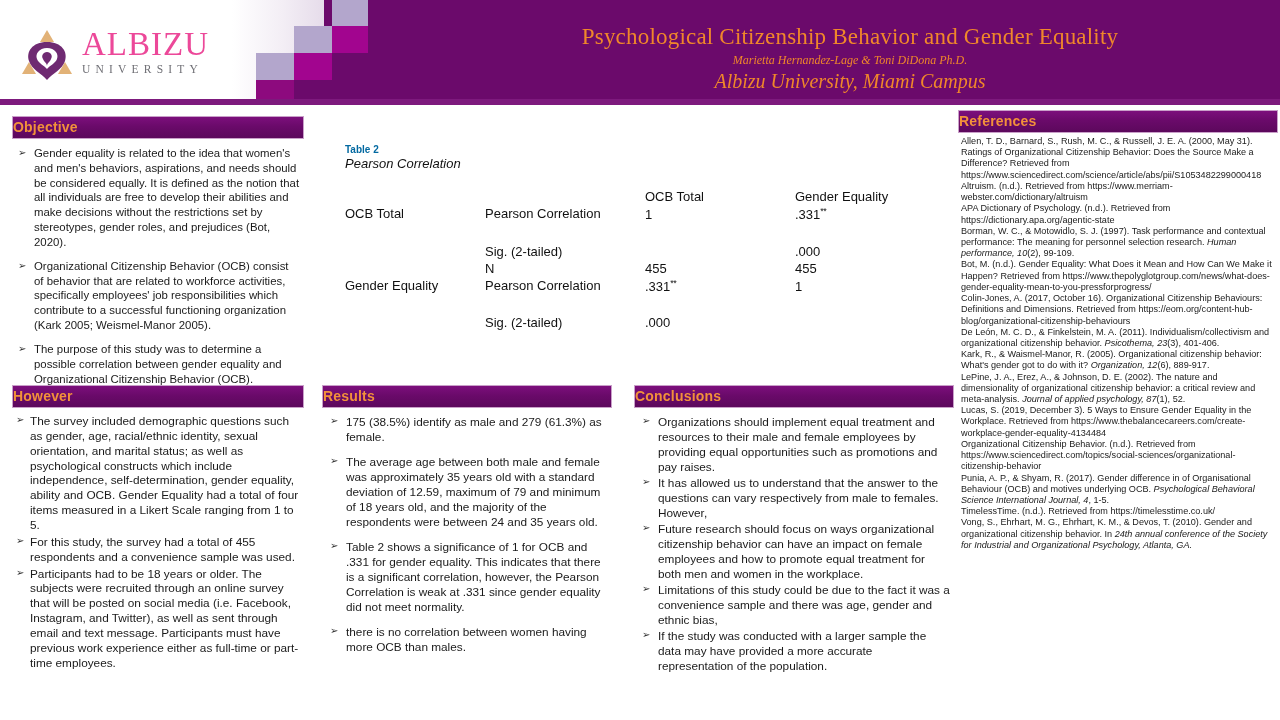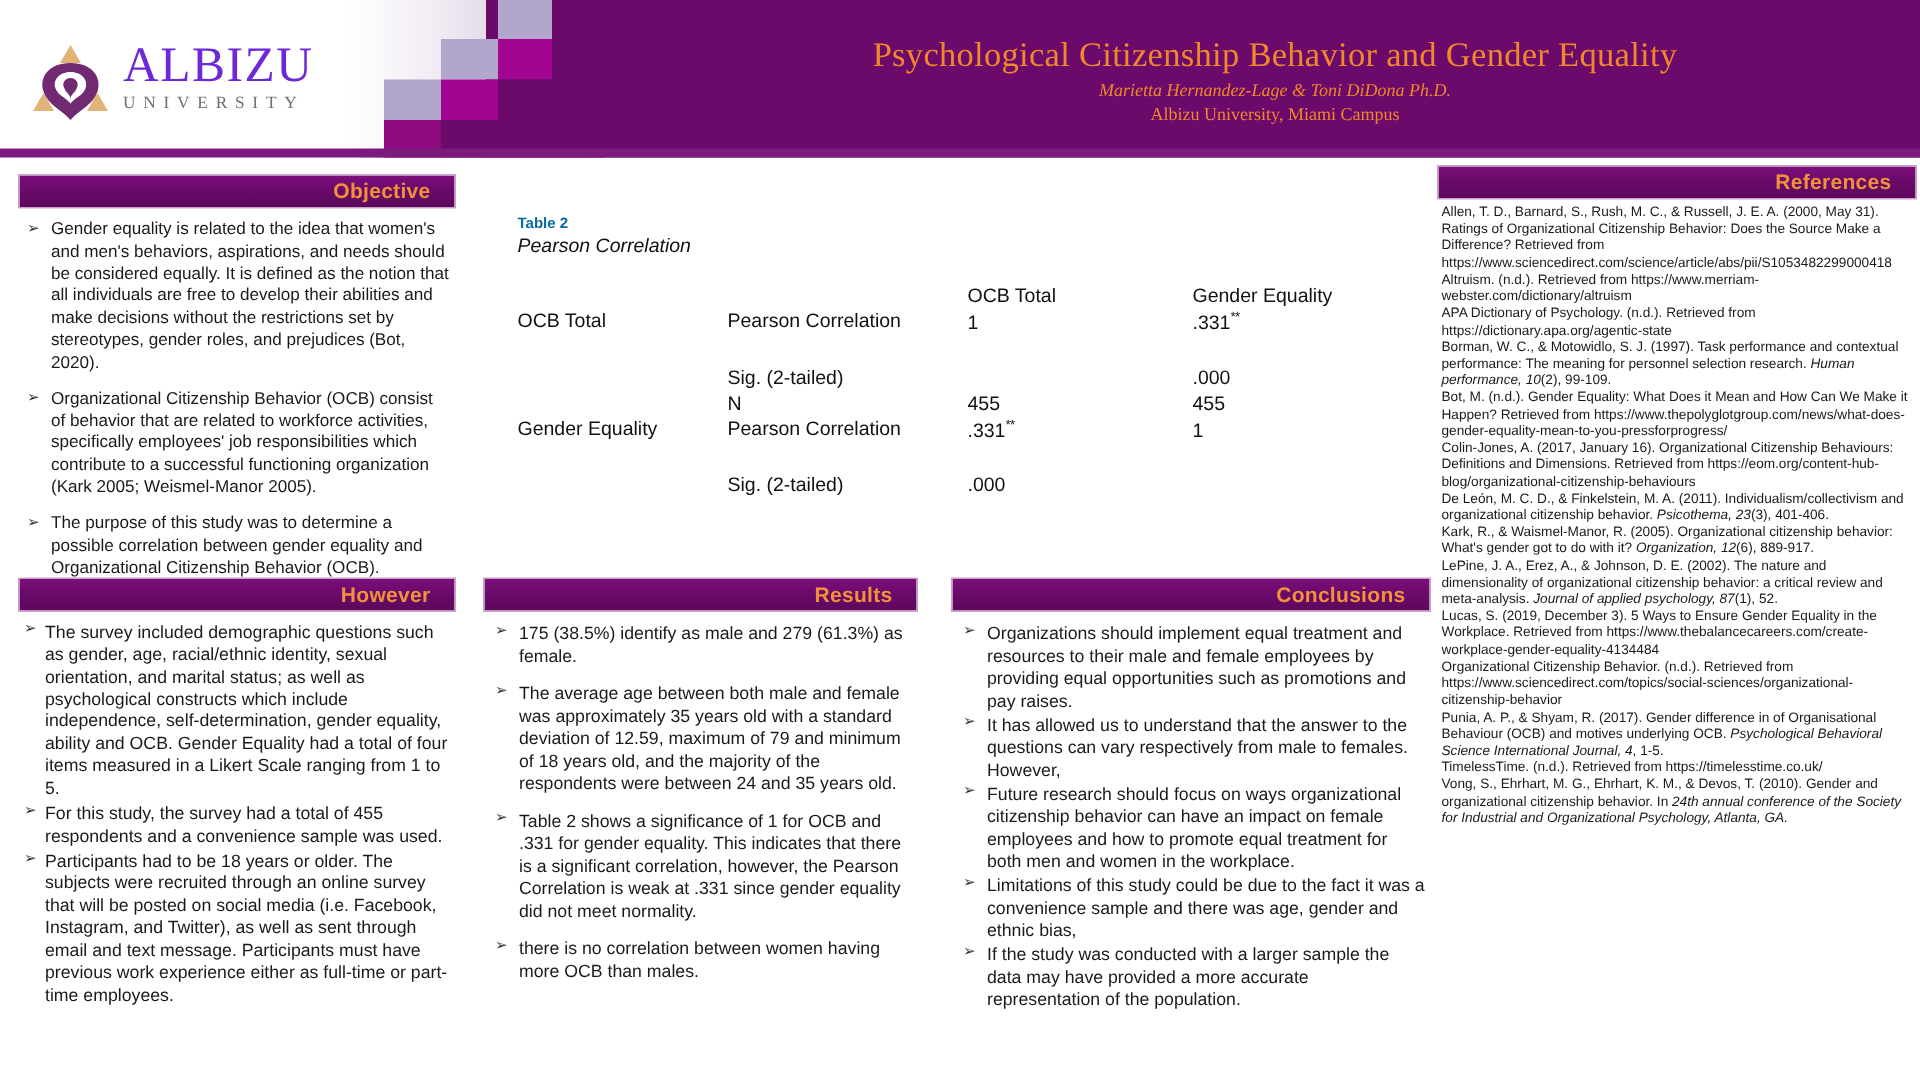--- a/index.html
+++ b/index.html
@@ -37,44 +37,44 @@
   .sq.mag2 { background: #8d0a7e; }
   .sq.deep { background: #6b0a6b; }
 
   .title-wrap {
     position: absolute; left: 420px; top: 24px; width: 860px;
     text-align: center; color: #f0872a;
     font-family: "Liberation Serif", serif;
   }
   .poster-title { font-size: 23px; letter-spacing: .2px; line-height: 1.1; }
   .poster-authors { font-size: 12px; font-style: italic; margin-top: 5px; line-height: 1.15; }
-  .poster-affil   { font-size: 12px; margin-top: 2px; line-height: 1.15; }
+  .poster-affil   { font-size: 20px; font-style: italic; margin-top: 2px; line-height: 1.15; }
 
   
   .logo { position: absolute; left: 16px; top: 26px; width: 225px; height: 60px; }
   .logo-mark { position: absolute; left: 0; top: 2px; width: 62px; height: 56px; }
   .logo-text { position: absolute; left: 66px; top: 2px; }
   .logo-name {
     font-family: "Liberation Serif", serif;
-    font-size: 33px; color: #6d28d9; letter-spacing: 1px; line-height: 1;
+    font-size: 33px; color: #ec4899; letter-spacing: 1px; line-height: 1;
   }
   .logo-sub {
     font-family: "Liberation Serif", serif;
     font-size: 11.5px; color: #6f6f75; letter-spacing: 5.2px;
     margin-top: 3px; line-height: 1;
   }
 
   
   .sec-head {
     background: linear-gradient(180deg, #7c0f7c 0%, #6a0a6a 45%, #5c085c 100%);
     border: 1px solid #c9a0c9;
     color: #f2913a;
     font-size: 14px; font-weight: bold;
-    text-align: right;
-    padding: 2px 16px 3px;
+    text-align: left;
+    padding: 2px 0 3px;
     letter-spacing: .2px;
   }
 
   
   .bullets { list-style: none; }
   .bullets li {
     position: relative;
     padding-left: 16px;
     color: #1a1a1a;
     margin-bottom: 9px;
@@ -286,21 +286,21 @@
   </div>
 
   <div class="col-refs">
     <div class="sec-head">References</div>
     <div class="refs-body" id="refs-body">
         <p>Allen, T. D., Barnard, S., Rush, M. C., &amp; Russell, J. E. A. (2000, May 31). Ratings of Organizational Citizenship Behavior: Does the Source Make a Difference? Retrieved from https://www.sciencedirect.com/science/article/abs/pii/S1053482299000418</p>
         <p>Altruism. (n.d.). Retrieved from https://www.merriam-webster.com/dictionary/altruism</p>
         <p>APA Dictionary of Psychology. (n.d.). Retrieved from https://dictionary.apa.org/agentic-state</p>
         <p>Borman, W. C., &amp; Motowidlo, S. J. (1997). Task performance and contextual performance: The meaning for personnel selection research. <i>Human performance, 10</i>(2), 99-109.</p>
         <p>Bot, M. (n.d.). Gender Equality: What Does it Mean and How Can We Make it Happen? Retrieved from https://www.thepolyglotgroup.com/news/what-does-gender-equality-mean-to-you-pressforprogress/</p>
-        <p>Colin-Jones, A. (2017, January 16). Organizational Citizenship Behaviours: Definitions and Dimensions. Retrieved from https://eom.org/content-hub-blog/organizational-citizenship-behaviours</p>
+        <p>Colin-Jones, A. (2017, October 16). Organizational Citizenship Behaviours: Definitions and Dimensions. Retrieved from https://eom.org/content-hub-blog/organizational-citizenship-behaviours</p>
         <p>De León, M. C. D., &amp; Finkelstein, M. A. (2011). Individualism/collectivism and organizational citizenship behavior. <i>Psicothema, 23</i>(3), 401-406.</p>
         <p>Kark, R., &amp; Waismel-Manor, R. (2005). Organizational citizenship behavior: What's gender got to do with it? <i>Organization, 12</i>(6), 889-917.</p>
         <p>LePine, J. A., Erez, A., &amp; Johnson, D. E. (2002). The nature and dimensionality of organizational citizenship behavior: a critical review and meta-analysis. <i>Journal of applied psychology, 87</i>(1), 52.</p>
         <p>Lucas, S. (2019, December 3). 5 Ways to Ensure Gender Equality in the Workplace. Retrieved from https://www.thebalancecareers.com/create-workplace-gender-equality-4134484</p>
         <p>Organizational Citizenship Behavior. (n.d.). Retrieved from https://www.sciencedirect.com/topics/social-sciences/organizational-citizenship-behavior</p>
         <p>Punia, A. P., &amp; Shyam, R. (2017). Gender difference in of Organisational Behaviour (OCB) and motives underlying OCB. <i>Psychological Behavioral Science International Journal, 4</i>, 1-5.</p>
         <p>TimelessTime. (n.d.). Retrieved from https://timelesstime.co.uk/</p>
         <p>Vong, S., Ehrhart, M. G., Ehrhart, K. M., &amp; Devos, T. (2010). Gender and organizational citizenship behavior. In <i>24th annual conference of the Society for Industrial and Organizational Psychology, Atlanta, GA.</i></p>
       </div>
   </div>

